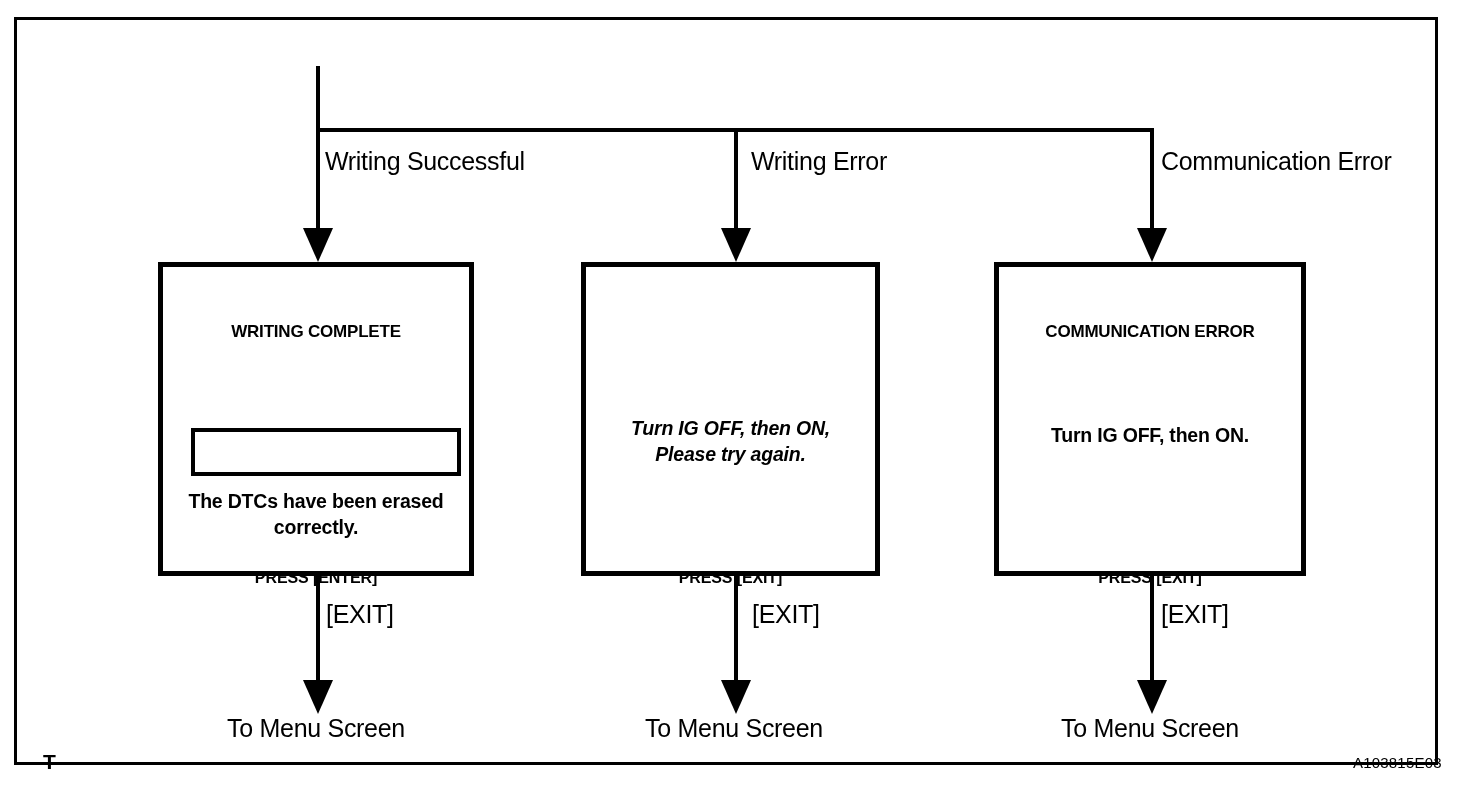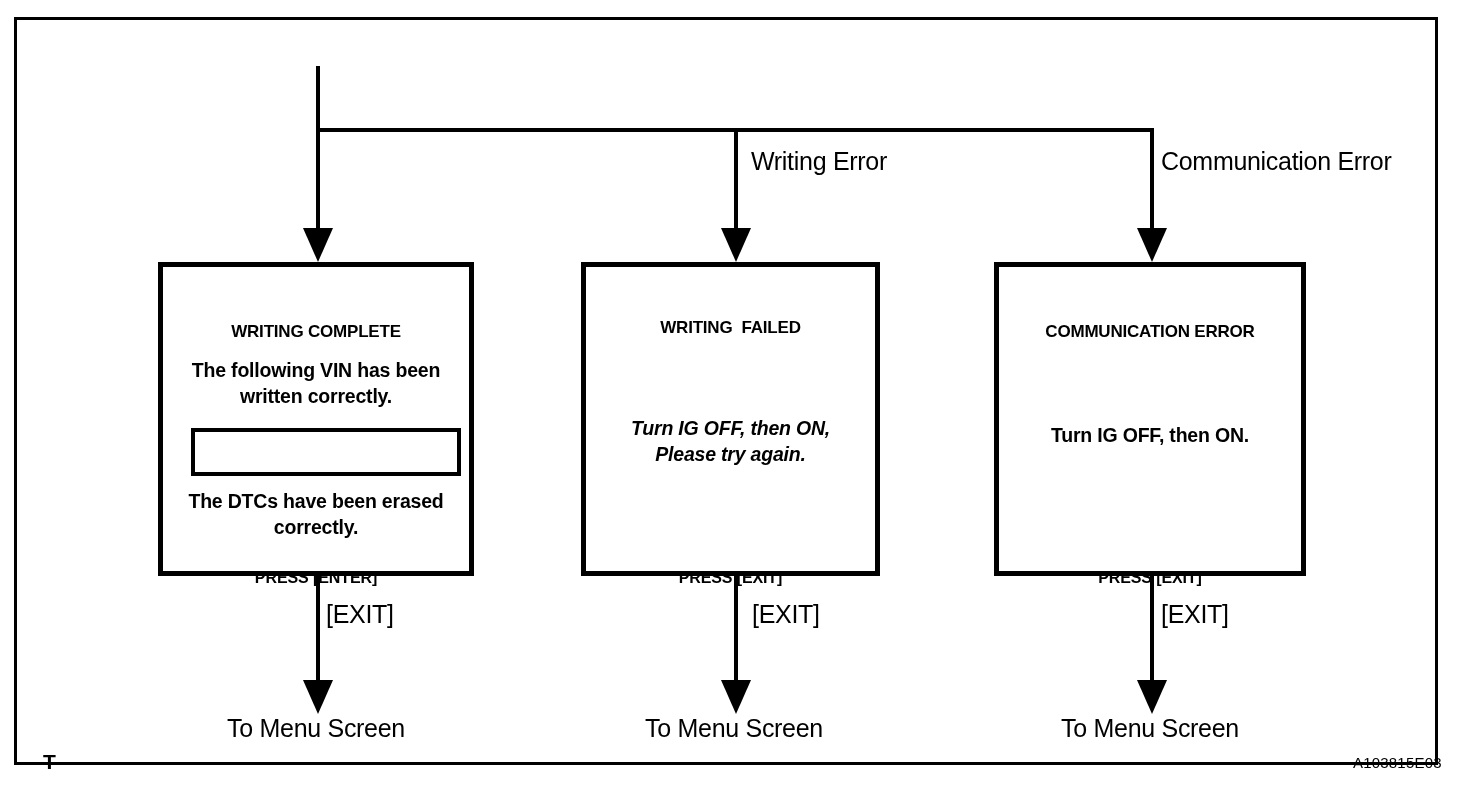--- a/index.html
+++ b/index.html
@@ -140,38 +140,36 @@
 
     <div class="vline" style="left:299px; top:108px; height:100px;"></div>
     <div class="arrow-head" style="left:286px; top:208px;"></div>
 
     <div class="vline" style="left:717px; top:108px; height:100px;"></div>
     <div class="arrow-head" style="left:704px; top:208px;"></div>
 
     <div class="vline" style="left:1133px; top:108px; height:100px;"></div>
     <div class="arrow-head" style="left:1120px; top:208px;"></div>
 
+    <div class="edge-label" style="left:308px; top:127px;">Writing Successful</div>
     <div class="edge-label" style="left:734px; top:127px;">Writing Error</div>
     <div class="edge-label" style="left:1144px; top:127px;">Communication Error</div>
 
     <div class="screen-box" style="left:141px; top:242px; width:316px; height:314px;">
       <div class="box-inner">
         <div class="box-title" style="top:20px;">WRITING COMPLETE</div>
-        <div class="box-msg" style="top:55px; white-space:pre-line;">The following VIN has been
-written correctly.</div>
         <div class="vin-field" style="left:28px; top:126px; width:270px; height:48px;"></div>
         <div class="box-msg" style="top:186px; white-space:pre-line;">The DTCs have been erased
 correctly.</div>
         <div class="box-footer" style="top:267px;">PRESS [ENTER]</div>
       </div>
     </div>
 
     <div class="screen-box" style="left:564px; top:242px; width:299px; height:314px;">
       <div class="box-inner">
-        <div class="box-title" style="top:16px;">WRITING  FAILED</div>
         <div class="box-msg" style="top:113px; white-space:pre-line;font-style:italic;">Turn IG OFF, then ON,
 Please try again.</div>
         <div class="box-footer" style="top:267px;">PRESS [EXIT]</div>
       </div>
     </div>
 
     <div class="screen-box" style="left:977px; top:242px; width:312px; height:314px;">
       <div class="box-inner">
         <div class="box-title" style="top:20px;">COMMUNICATION ERROR</div>
         <div class="box-msg" style="top:120px; white-space:pre-line;">Turn IG OFF, then ON.</div>

